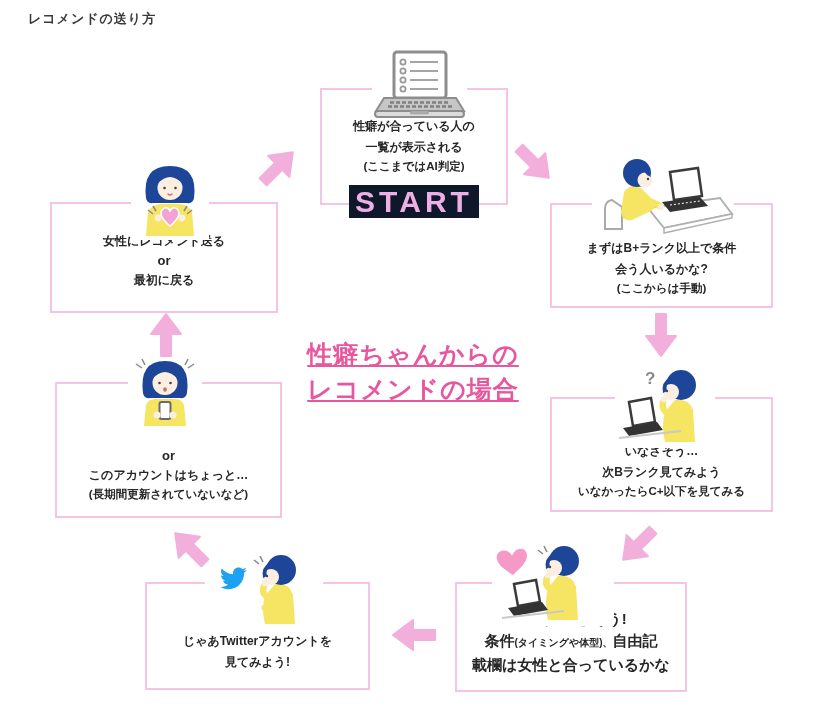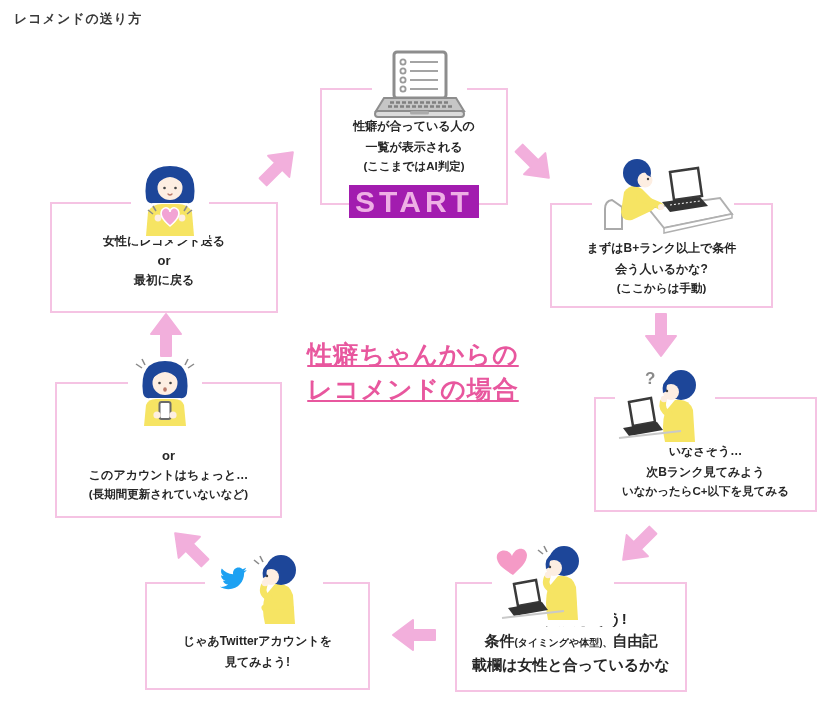--- a/index.html
+++ b/index.html
@@ -1,44 +1,44 @@
 <!DOCTYPE html>
 <html><head>
 <meta charset="utf-8">
 <style>
   html,body{margin:0;padding:0;background:#fff;}
   body{font-family:"Liberation Sans","DejaVu Sans",sans-serif;}
   .stage{position:relative;width:828px;height:717px;background:#fff;overflow:hidden;}
 
-  .page-title{position:absolute;left:14px;top:10px;font-size:13px;font-weight:bold;
+  .page-title{position:absolute;left:28px;top:10px;font-size:13px;font-weight:bold;
     color:#3a3a3a;letter-spacing:1px;}
 
   .center-title{position:absolute;left:280px;top:337px;width:266px;text-align:center;
     color:#e8579e;font-size:25px;font-weight:bold;line-height:35px;letter-spacing:1px;z-index:1;text-decoration:underline;}
 
   .box{position:absolute;border:2.5px solid #f5c3e3;background:#fff;box-sizing:border-box;
     display:flex;flex-direction:column;align-items:center;justify-content:flex-end;
     text-align:center;z-index:1;}
   .l{font-size:12px;font-weight:bold;color:#262626;line-height:21px;white-space:nowrap;}
   .big{font-size:15px;line-height:22px;}
   .or{font-size:13px;line-height:18px;}
   .note{font-size:11.5px;font-weight:bold;color:#262626;line-height:17px;white-space:nowrap;}
   .small-inline{font-size:10px;}
 
   .box-start  {left:320px;top:88px; width:188px;height:117px;padding-bottom:28px;}
   .box-rank   {left:550px;top:203px;width:223px;height:105px;padding-bottom:9px;}
-  .box-next   {left:550px;top:397px;width:223px;height:115px;padding-bottom:10px;margin-left:44px;}
+  .box-next   {left:550px;top:397px;width:223px;height:115px;padding-bottom:10px;}
   .box-good   {left:455px;top:582px;width:232px;height:110px;padding-bottom:14px;}
   .box-twitter{left:145px;top:582px;width:225px;height:108px;padding-bottom:15px;}
   .box-decide {left:55px; top:382px;width:227px;height:136px;padding-bottom:13px;}
   .box-send   {left:50px; top:202px;width:228px;height:111px;padding-bottom:20px;}
 
   .start-label{position:absolute;left:320px;top:185px;width:188px;text-align:center;z-index:3;
     font-size:30px;font-weight:bold;color:#eeafe5;letter-spacing:4px;}
-  .start-label span{background:#a21caf;padding:0 6px;}
+  .start-label span{background:#0f172a;padding:0 6px;}
 
   .illus{position:absolute;background:#fff;z-index:2;}
 
   .arrow{position:absolute;width:46px;height:36px;z-index:3;}
   .arrow svg{display:block;width:100%;height:100%;}
   .a1{left:511px;top:145px;transform:rotate(45deg);}
   .a2{left:638px;top:317px;transform:rotate(90deg);}
   .a3{left:615px;top:527px;transform:rotate(135deg);}
   .a4{left:391px;top:617px;transform:rotate(180deg);}
   .a5{left:167px;top:530px;transform:rotate(225deg);}

